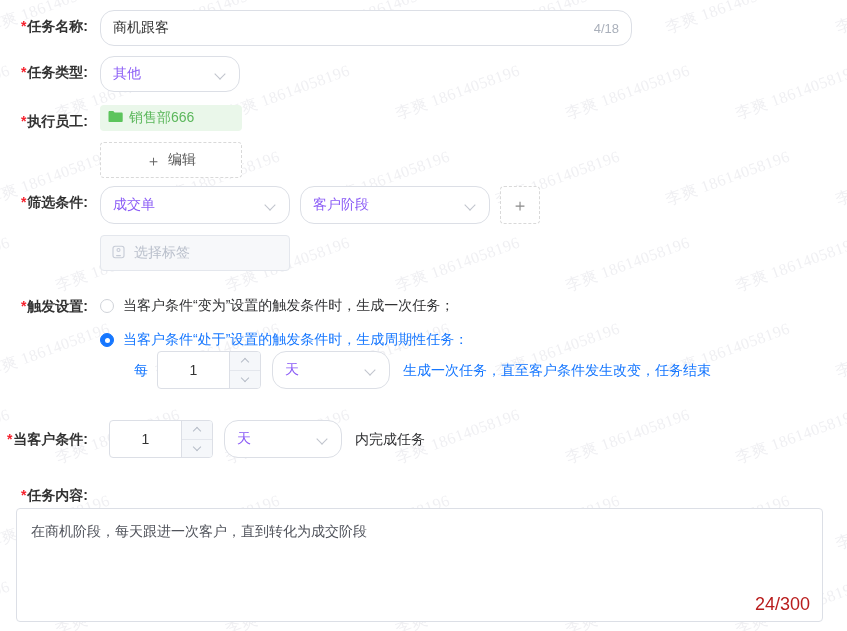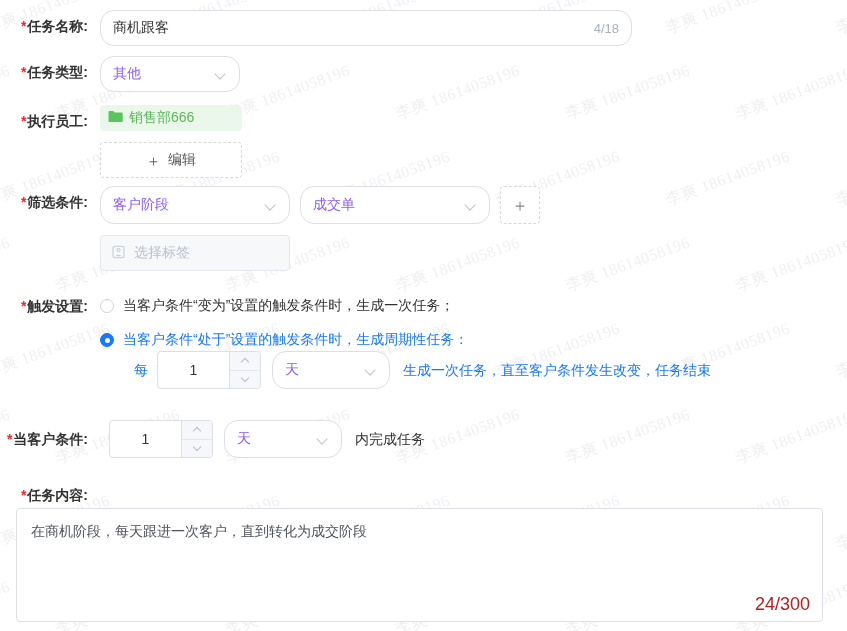--- a/index.html
+++ b/index.html
@@ -377,25 +377,25 @@
         <span>编辑</span>
       </div>
     </div>
   </div>
 
   <div class="row" style="left:0; top:186px;">
     <div class="label"><span class="star">*</span><span>筛选条件:</span></div>
     <div style="display:flex; flex-direction:column; gap:11px;">
       <div style="display:flex; align-items:center; gap:10px;">
         <div class="field select" style="width:190px; height:38px;">
-          <span class="val">客户阶段</span>
+          <span class="val">成交单</span>
           <span class="caret"></span>
         </div>
         <div class="field select" style="width:190px; height:38px;">
-          <span class="val">成交单</span>
+          <span class="val">客户阶段</span>
           <span class="caret"></span>
         </div>
         <div class="dashed-square">
           <span class="plus-glyph">＋</span>
         </div>
       </div>
       <div class="disabled-field">
         <span>
           <svg width="13" height="14" viewBox="0 0 13 14">
               <rect x="1" y="1.2" width="11" height="11.6" rx="2.2" fill="none" stroke="#c6cbd6" stroke-width="1.1"></rect>

